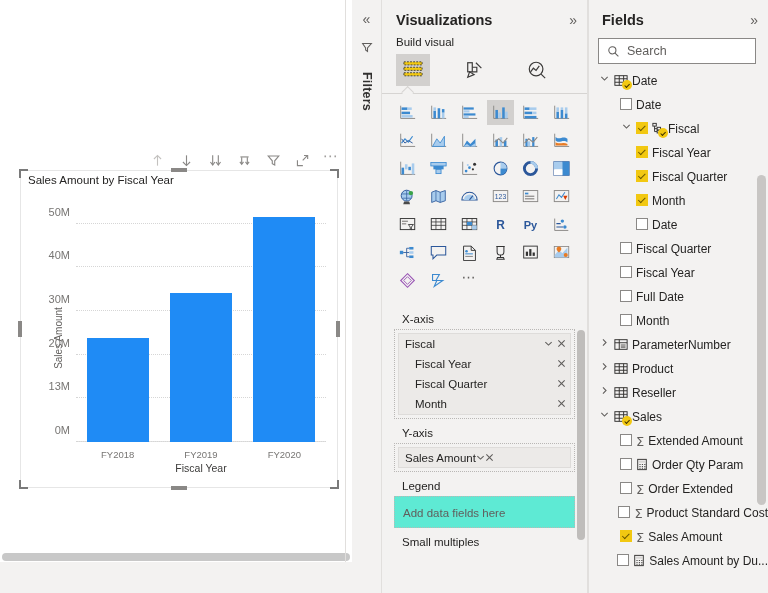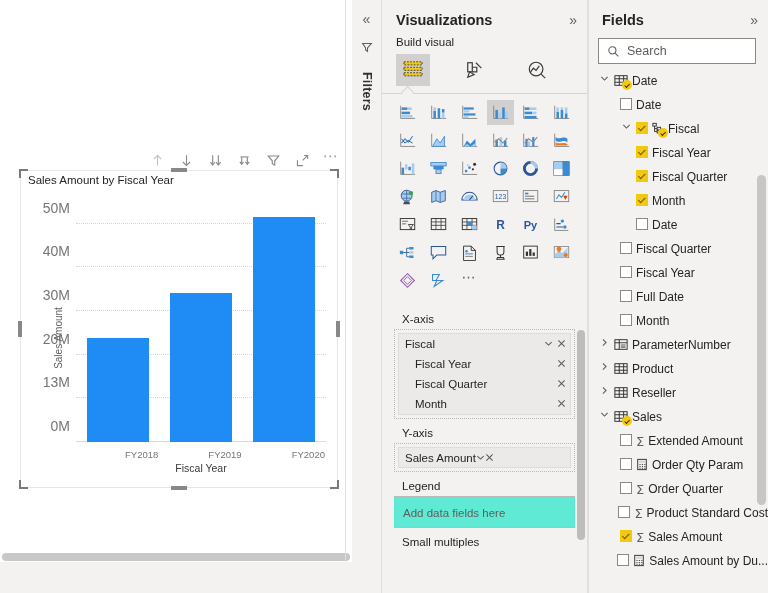--- a/index.html
+++ b/index.html
@@ -114,35 +114,35 @@
     position: absolute; left: 48px; top: 6px;
     right: 4px; bottom: 38px;
   }
   .gridline {
     position: absolute; left: 0; right: 0; height: 0;
     border-top: 1px dotted #d6d6d6;
   }
   .ytick {
     position: absolute; right: calc(100% + 6px);
     transform: translateY(-50%);
-    font-size: 14px; color: #777573; white-space: nowrap; text-align: right;
+    font-size: 11px; color: #777573; white-space: nowrap; text-align: right;
   }
   .bars {
     position: absolute; left: 0; right: 0; bottom: 0; top: 0;
     display: flex; align-items: flex-end; justify-content: space-around;
   }
   .bar-slot {
     position: relative; width: 33.33%;
     height: 100%; display: flex; align-items: flex-end; justify-content: center;
   }
   .bar { width: 62px; background: #1f8bf5; }
   .xtick {
     position: absolute; top: calc(100% + 7px); left: 50%;
     transform: translateX(-50%);
-    font-size: 9.5px; color: #777573; white-space: nowrap; margin-left: 24px;
+    font-size: 9.5px; color: #777573; white-space: nowrap;
   }
   .x-axis-title {
     position: absolute; left: 48px; right: 4px; bottom: 6px;
     text-align: center; font-size: 10.5px; color: #3b3a39;
   }
   .axis-line {
     position: absolute; left: 0; right: 0; bottom: 0;
     border-top: 1px solid #e0e0e0;
   }
 
@@ -1000,21 +1000,21 @@
             </svg>
           </span>
           <span class="t-label">Order Qty Param</span>
         </div>
         <div class="tree-row">
           <span class="tw-spacer" style="width: 18px;"></span>
           <span class="cb"></span>
           <span class="t-ico">
             <span class="sigma">Σ</span>
           </span>
-          <span class="t-label">Order Quarter</span>
+          <span class="t-label">Order Extended</span>
         </div>
         <div class="tree-row">
           <span class="tw-spacer" style="width: 18px;"></span>
           <span class="cb"></span>
           <span class="t-ico">
             <span class="sigma">Σ</span>
           </span>
           <span class="t-label">Product Standard Cost</span>
         </div>
         <div class="tree-row">

